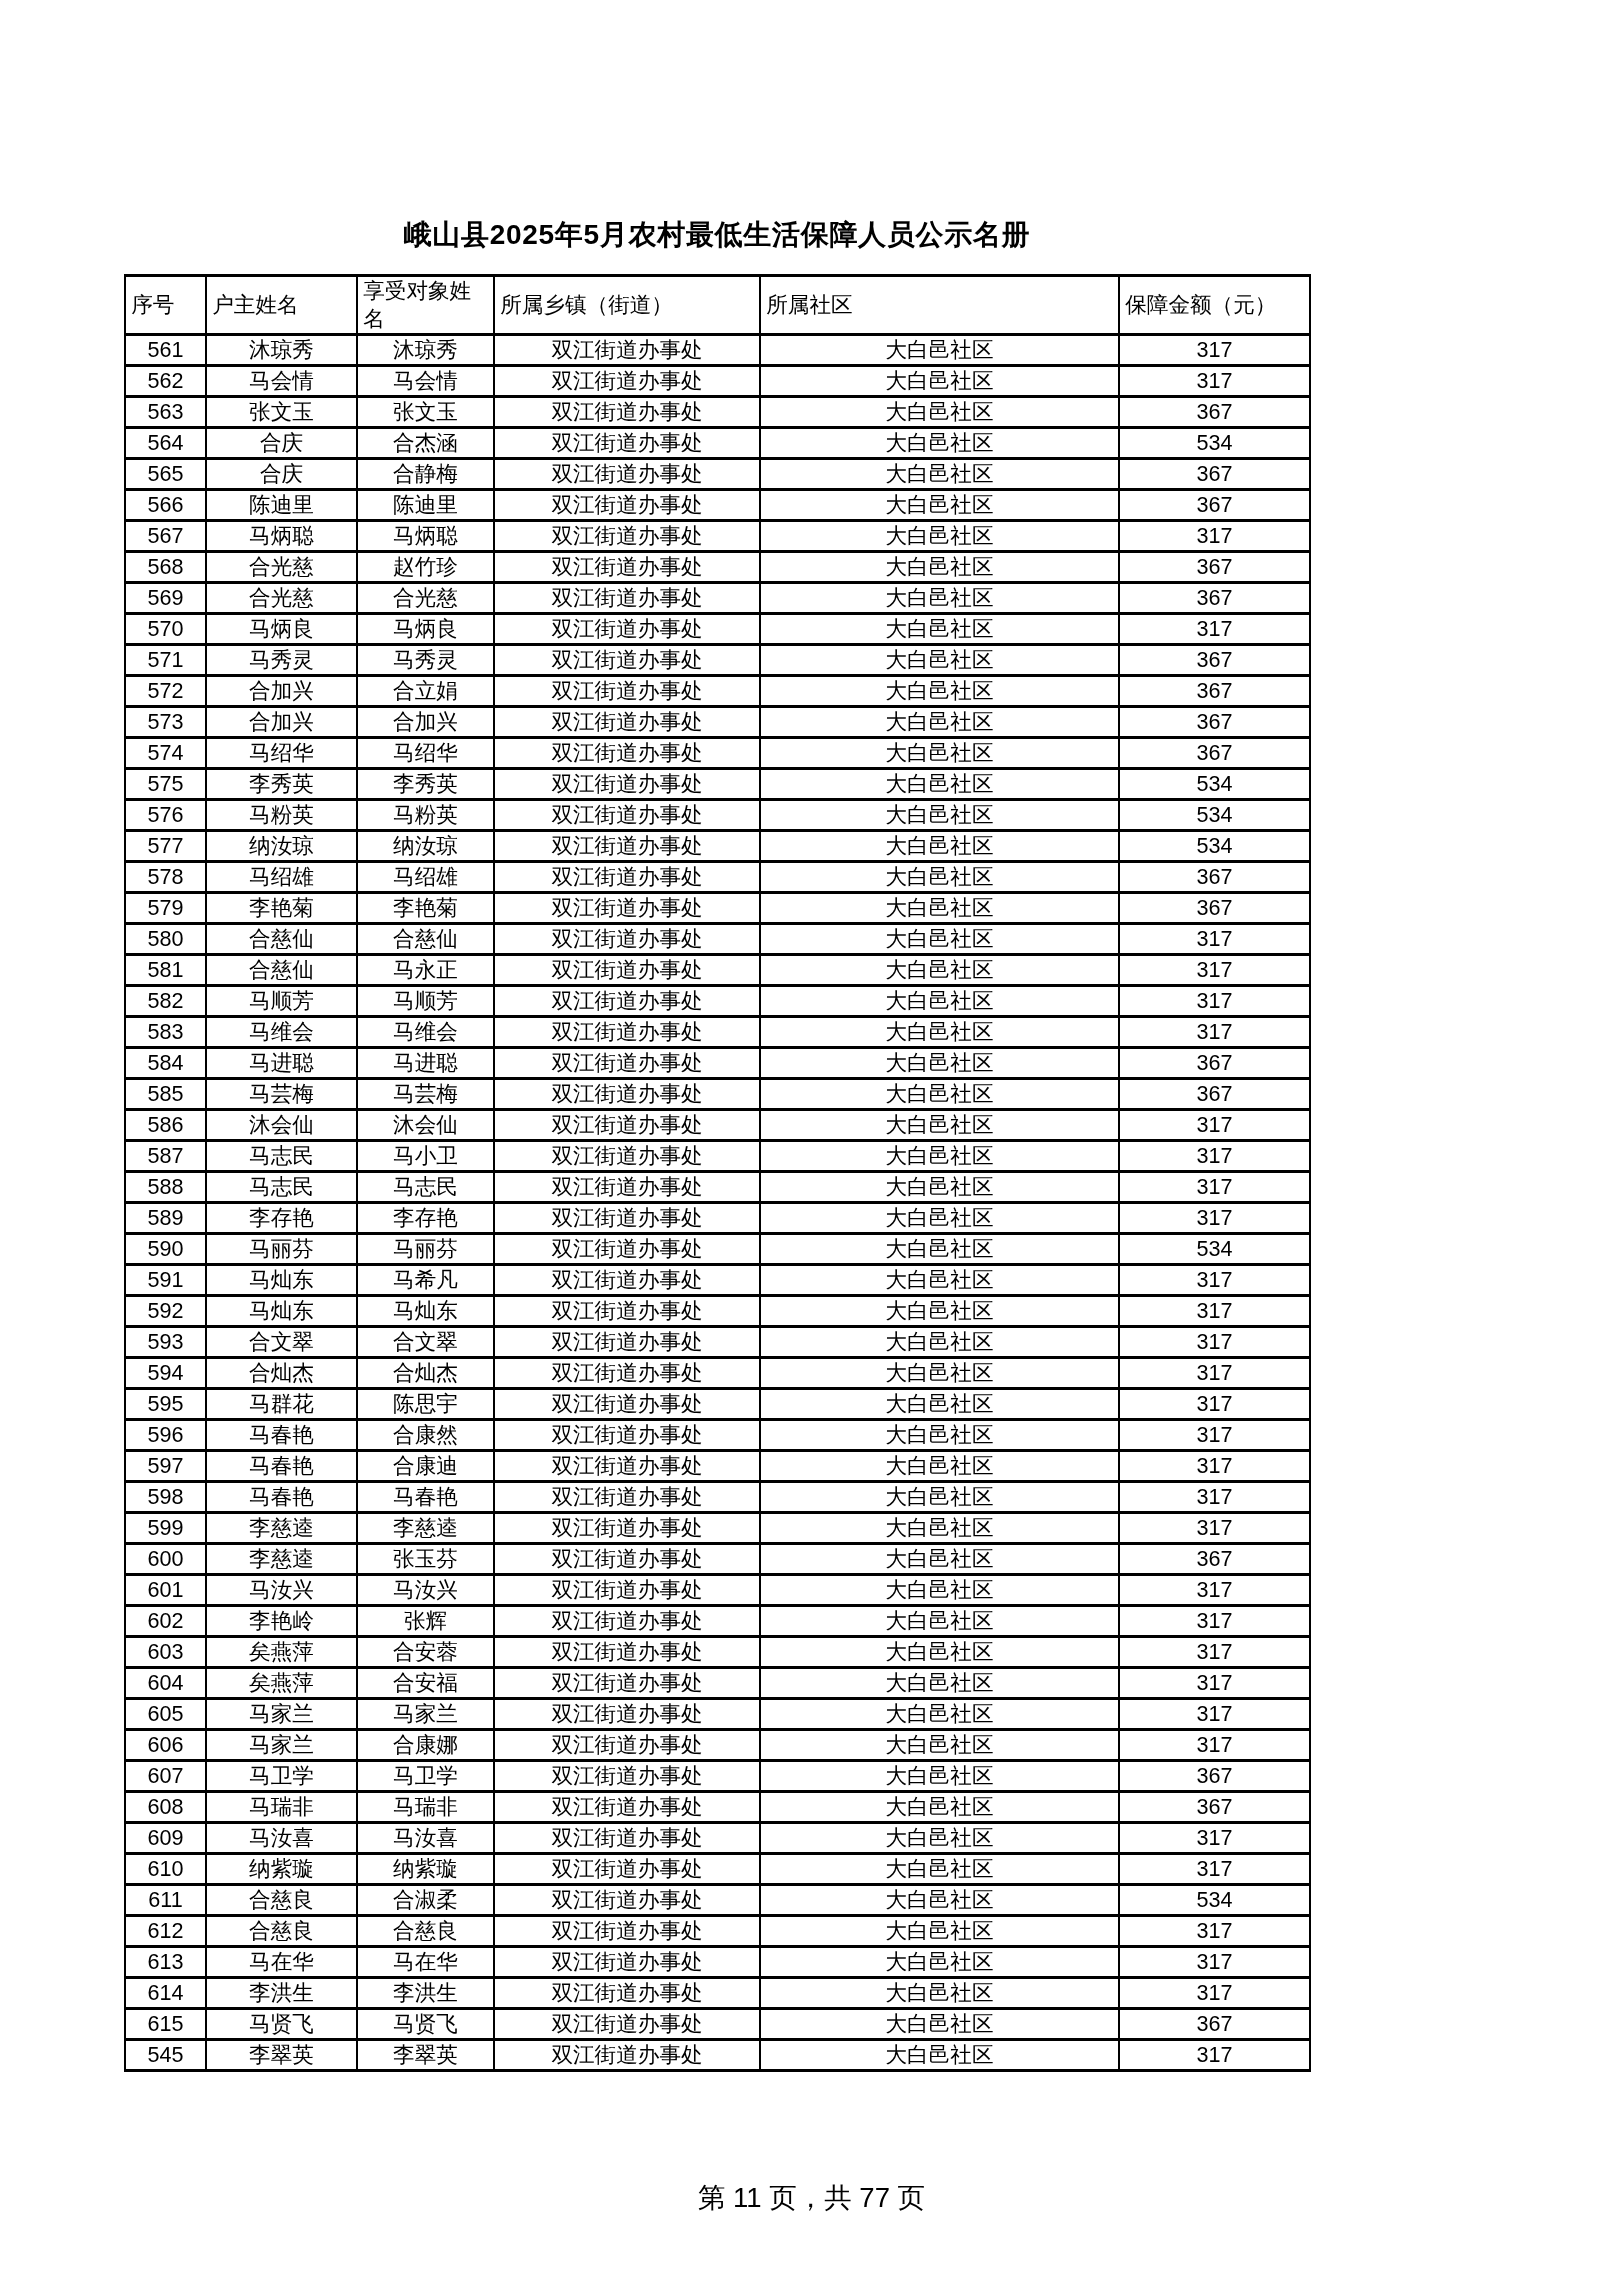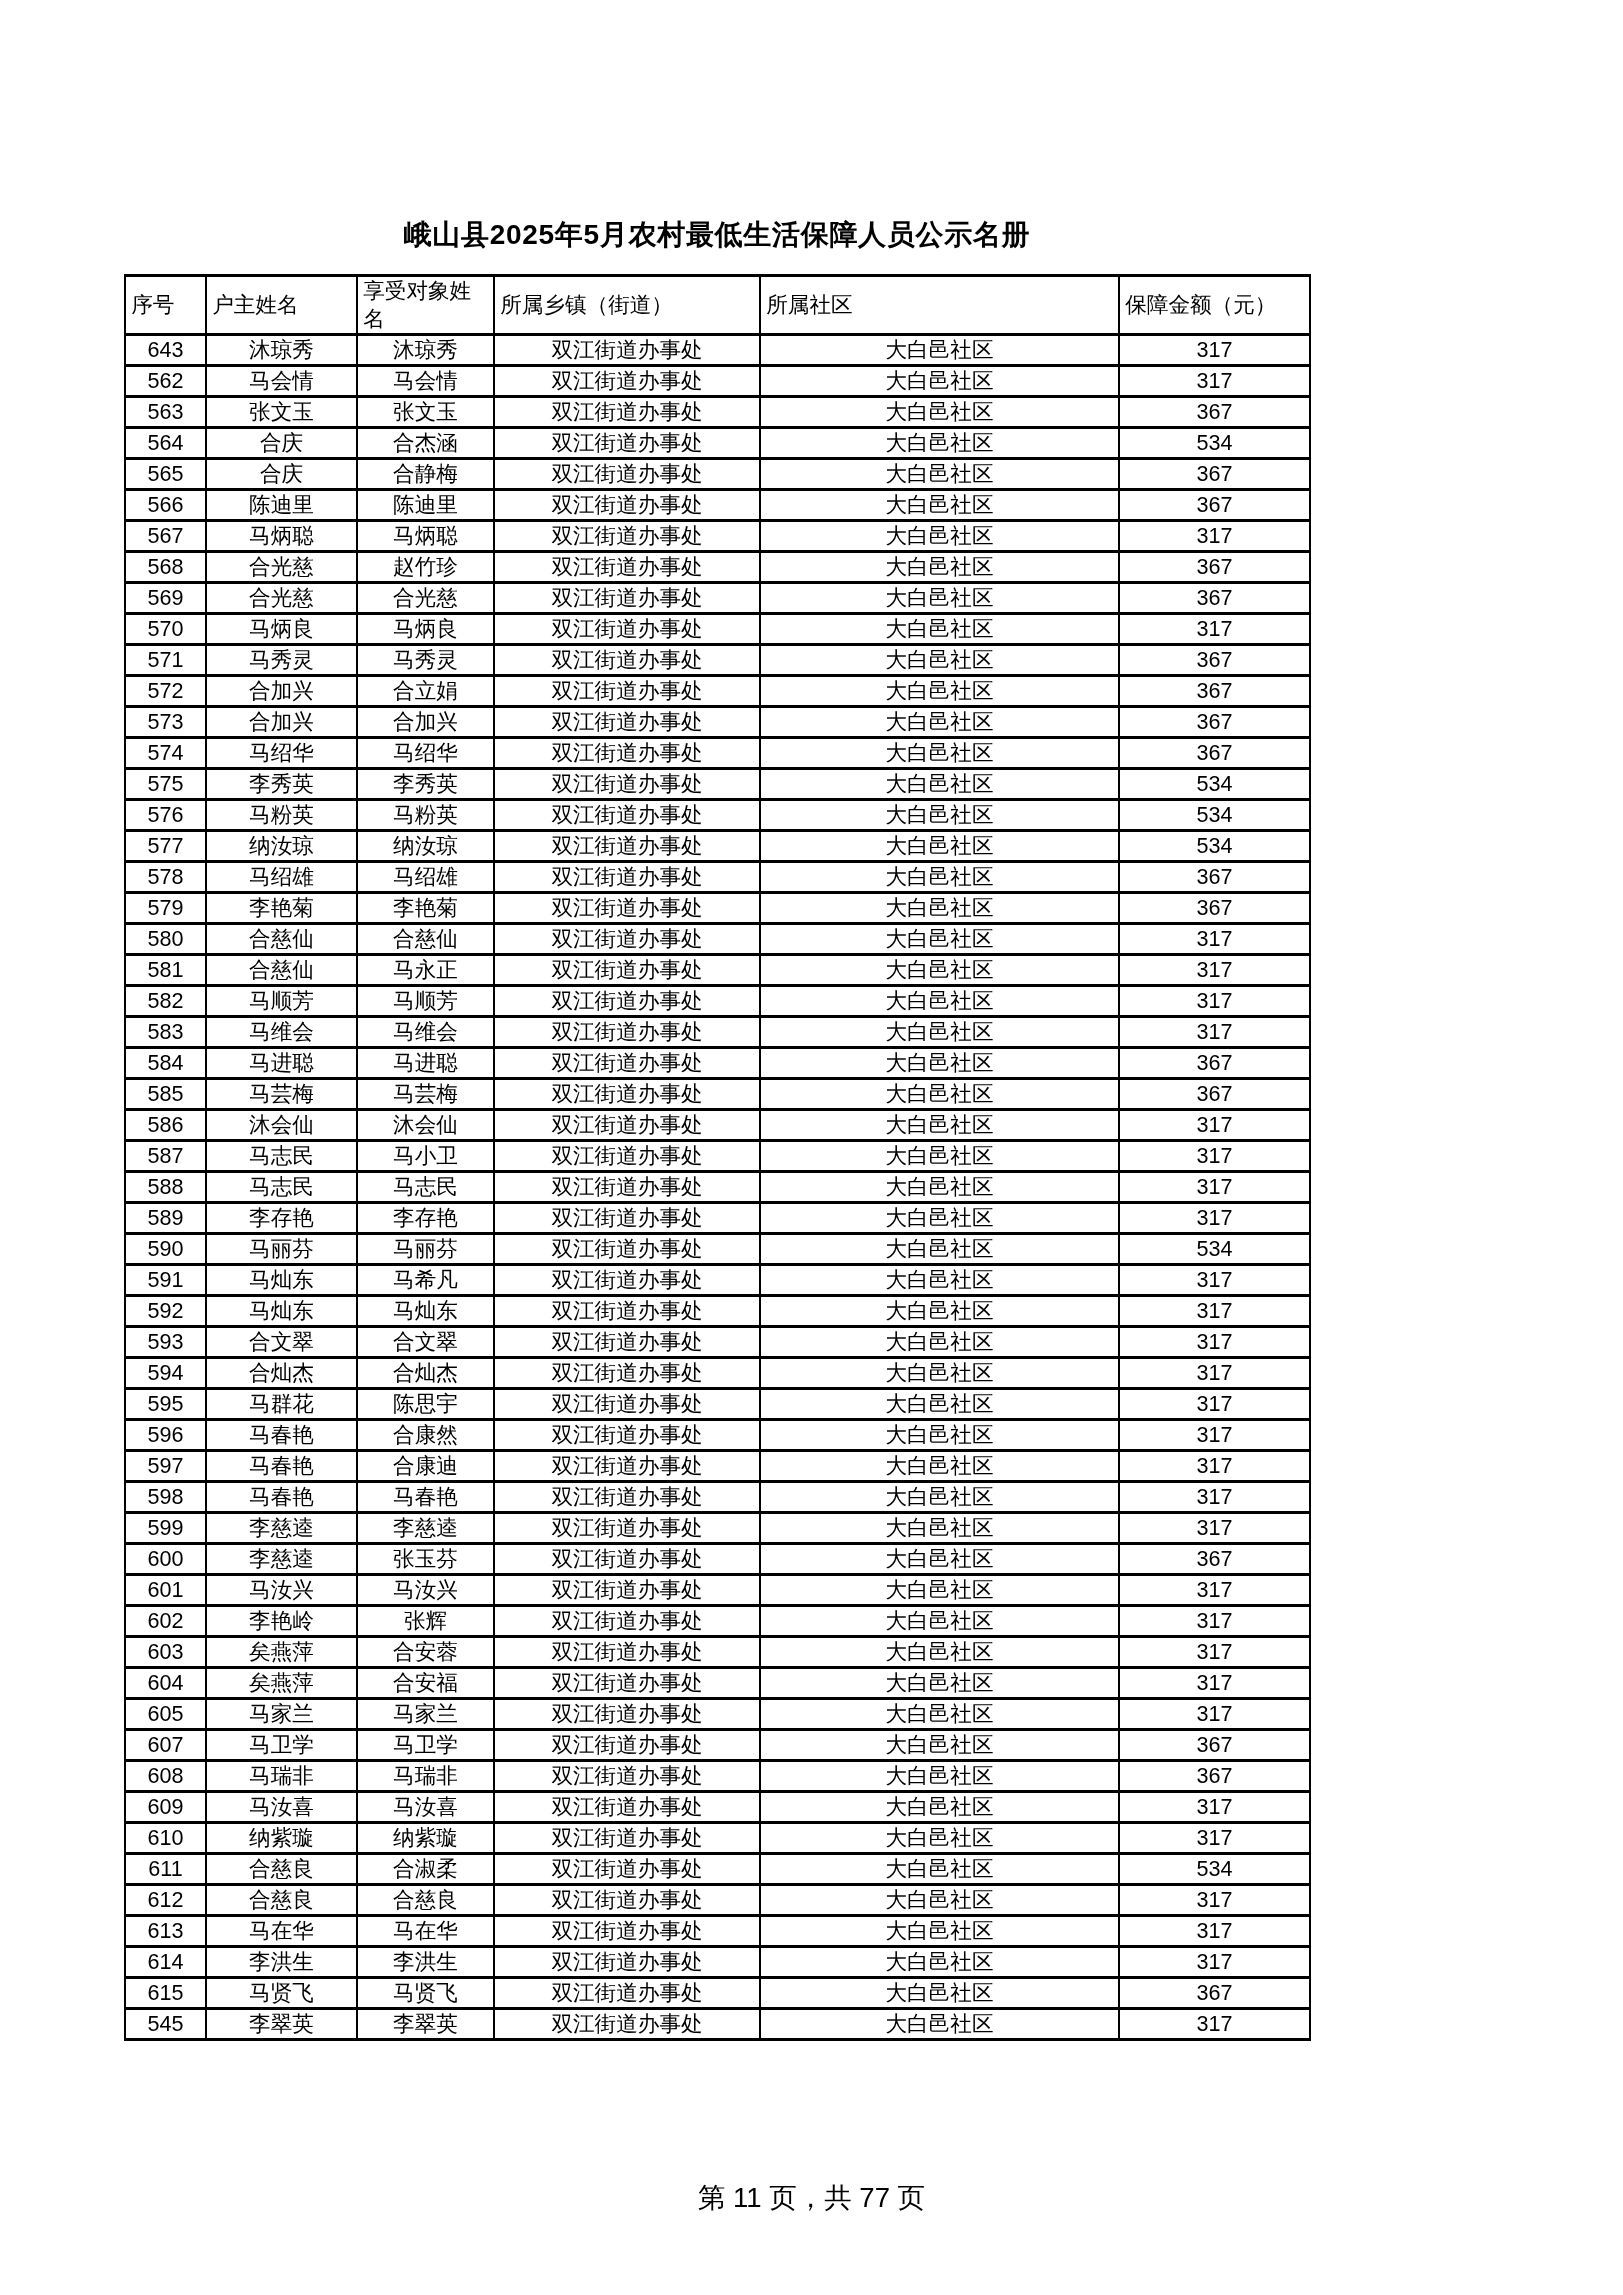--- a/index.html
+++ b/index.html
@@ -68,21 +68,21 @@
           <th>序号</th>
           <th>户主姓名</th>
           <th>享受对象姓名</th>
           <th>所属乡镇（街道）</th>
           <th>所属社区</th>
           <th>保障金额（元）</th>
         </tr>
     </thead>
     <tbody id="table-body">
         <tr>
-          <td>643</td>
+          <td>561</td>
           <td>沐琼秀</td>
           <td>沐琼秀</td>
           <td>双江街道办事处</td>
           <td>大白邑社区</td>
           <td>317</td>
         </tr>
         <tr>
           <td>562</td>
           <td>马会情</td>
           <td>马会情</td>
@@ -428,20 +428,28 @@
         </tr>
         <tr>
           <td>605</td>
           <td>马家兰</td>
           <td>马家兰</td>
           <td>双江街道办事处</td>
           <td>大白邑社区</td>
           <td>317</td>
         </tr>
         <tr>
+          <td>606</td>
+          <td>马家兰</td>
+          <td>合康娜</td>
+          <td>双江街道办事处</td>
+          <td>大白邑社区</td>
+          <td>317</td>
+        </tr>
+        <tr>
           <td>607</td>
           <td>马卫学</td>
           <td>马卫学</td>
           <td>双江街道办事处</td>
           <td>大白邑社区</td>
           <td>367</td>
         </tr>
         <tr>
           <td>608</td>
           <td>马瑞非</td>

